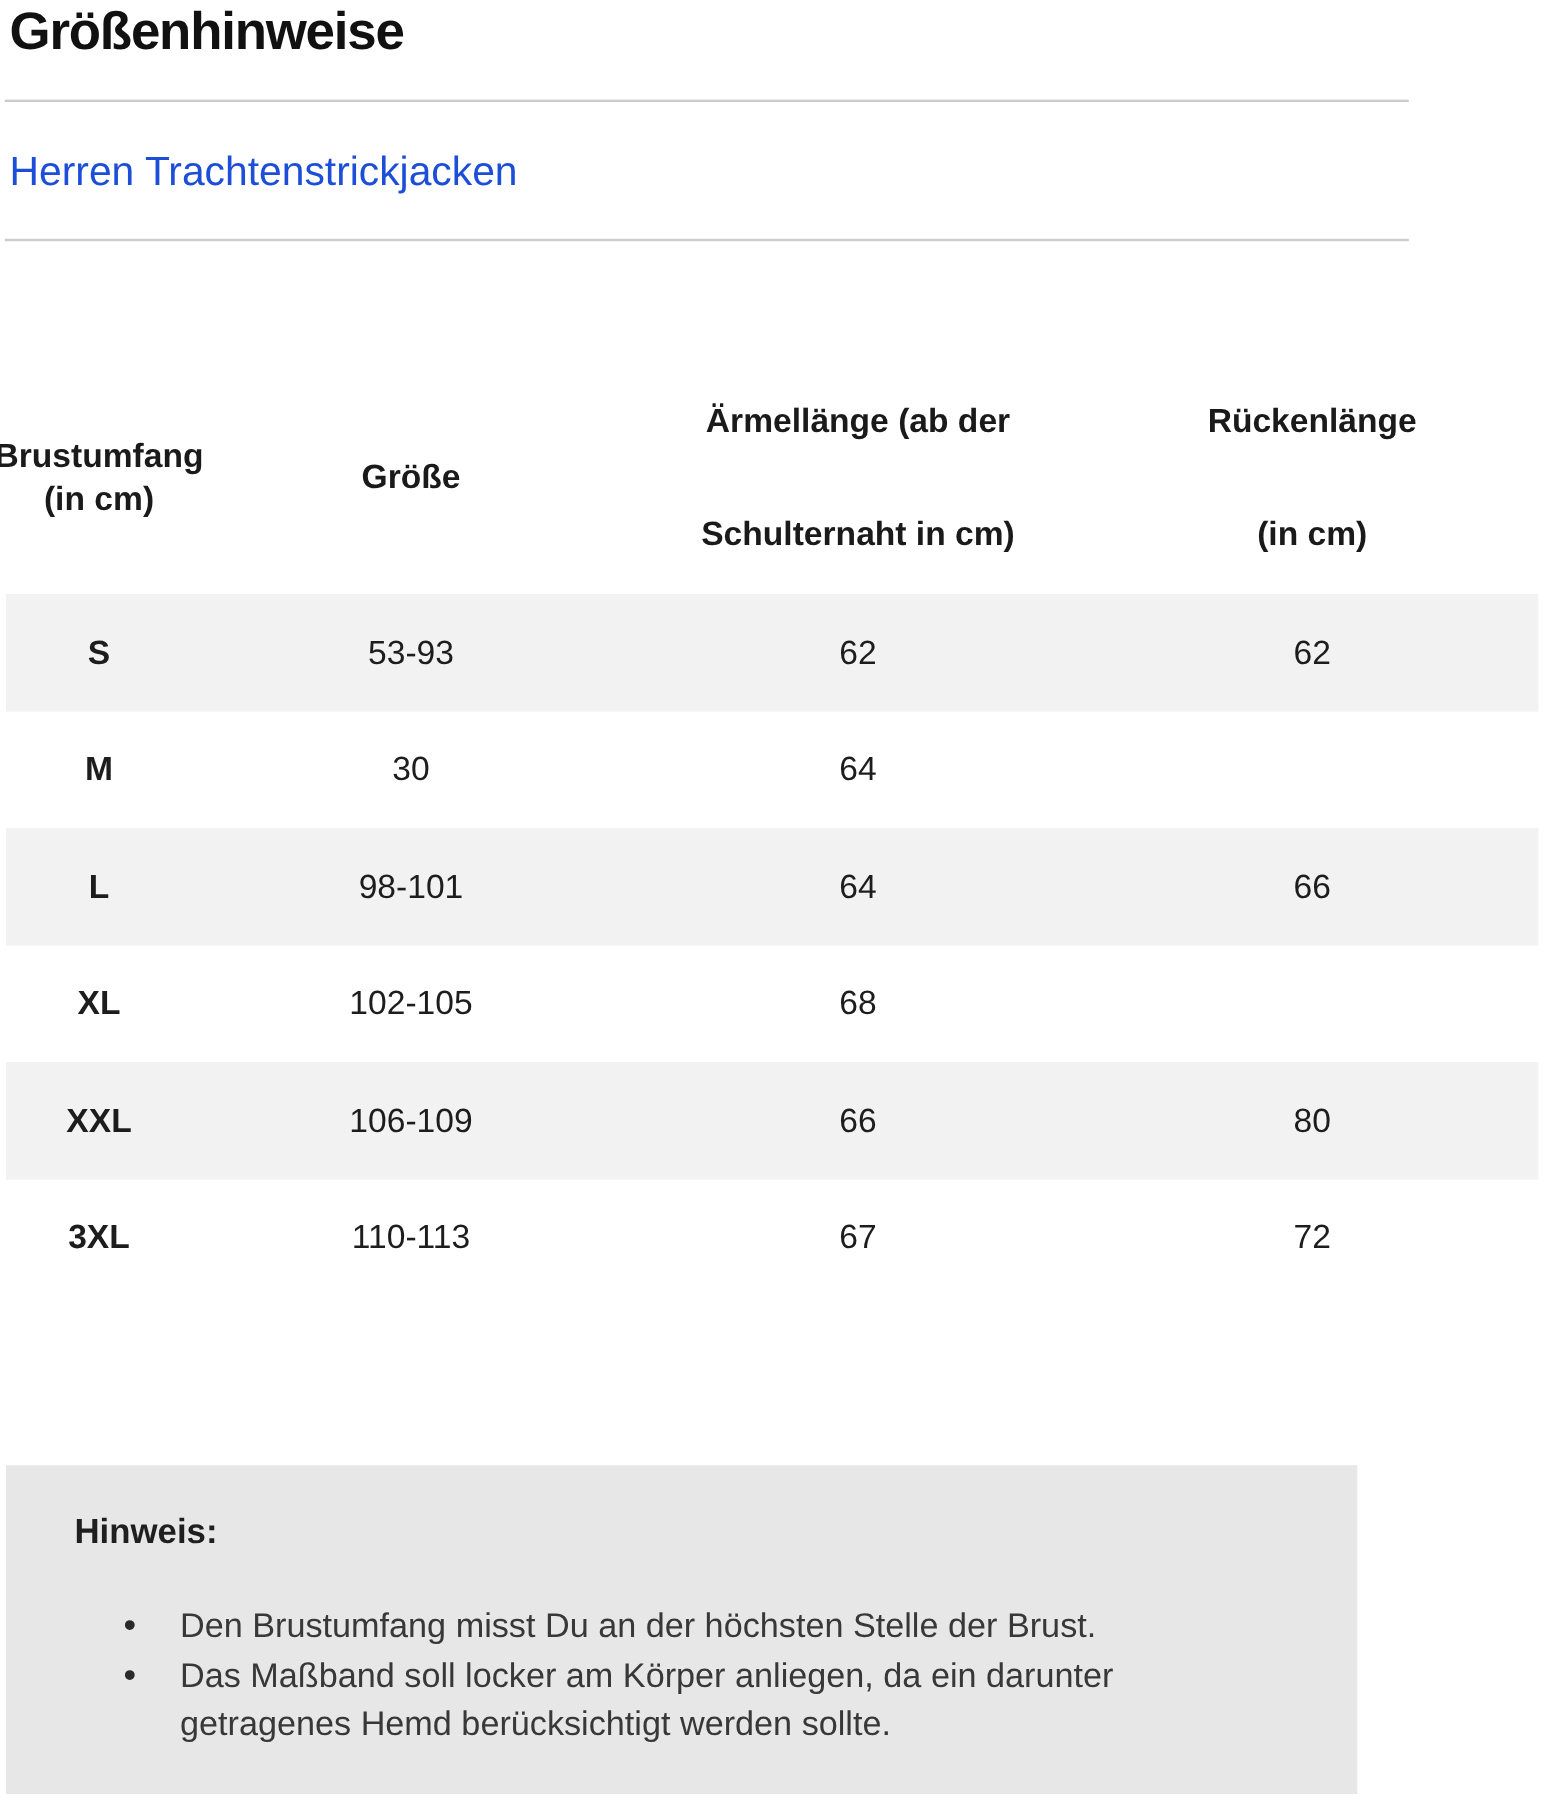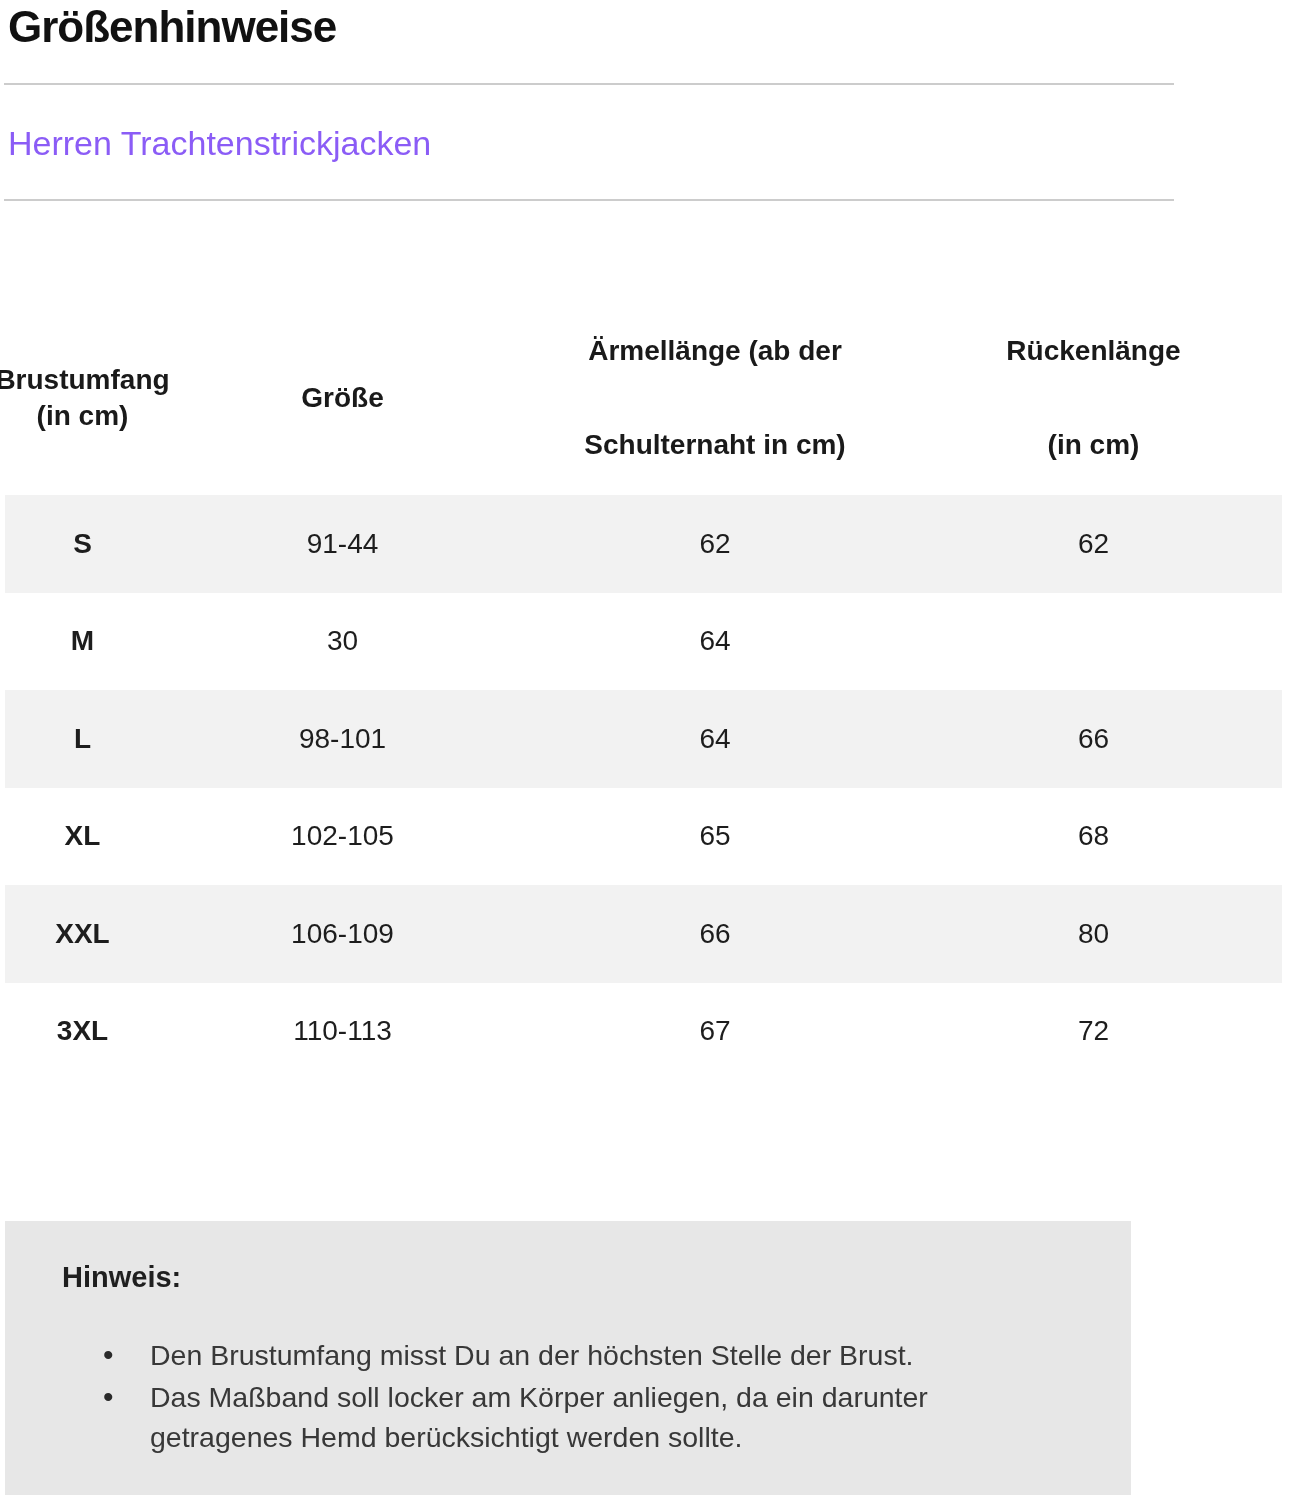--- a/index.html
+++ b/index.html
@@ -37,21 +37,21 @@
   }
   .rule-1 { top: 83px; }
   .rule-2 { top: 199px; }
   .page-subtitle {
     position: absolute;
     top: 124px;
     left: 8px;
     margin: 0;
     font-size: 34px;
     font-weight: 400;
-    color: #8b5cf6;
+    color: #1d4ed8;
   }
 
   
   .size-table {
     position: absolute;
     top: 300px;
     left: 5px;
     width: 1277px;
   }
   .thead {
@@ -141,39 +141,38 @@
       </div>
       <div class="th">
         <span>Rückenlänge</span>
         <span>(in cm)</span>
       </div>
     </div>
 
     <div class="tbody">
       <div class="tr striped">
         <div class="td td-size">S</div>
-        <div class="td">91-44</div>
+        <div class="td">53-93</div>
         <div class="td">62</div>
         <div class="td">62</div>
       </div>
       <div class="tr">
         <div class="td td-size">M</div>
         <div class="td">30</div>
         <div class="td">64</div>
       </div>
       <div class="tr striped">
         <div class="td td-size">L</div>
         <div class="td">98-101</div>
         <div class="td">64</div>
         <div class="td">66</div>
       </div>
       <div class="tr">
         <div class="td td-size">XL</div>
         <div class="td">102-105</div>
-        <div class="td">65</div>
         <div class="td">68</div>
       </div>
       <div class="tr striped">
         <div class="td td-size">XXL</div>
         <div class="td">106-109</div>
         <div class="td">66</div>
         <div class="td">80</div>
       </div>
       <div class="tr">
         <div class="td td-size">3XL</div>

